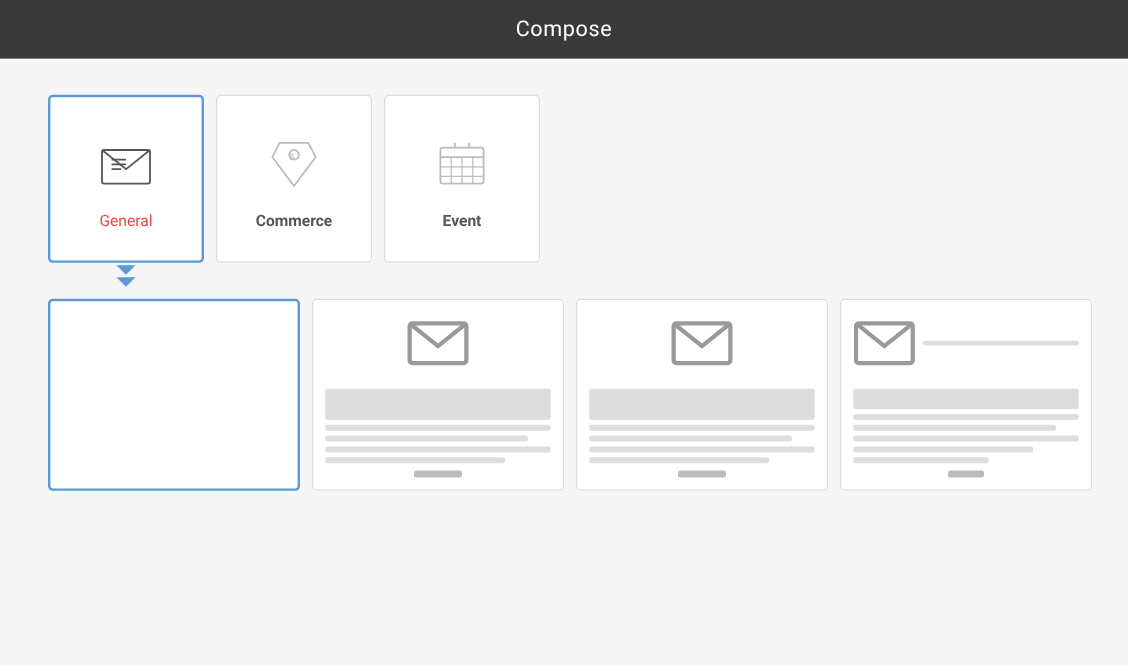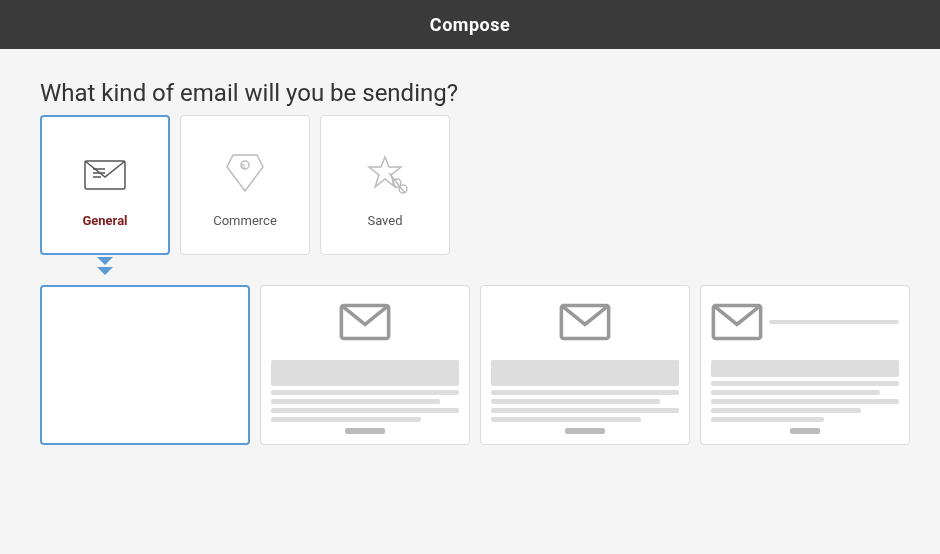--- a/index.html
+++ b/index.html
@@ -10,21 +10,21 @@
       height: 554px;
       overflow: hidden;
     }
 
     .title-bar {
       background: #3a3a3a;
       color: #fff;
       text-align: center;
       padding: 14px;
       font-size: 18px;
-      font-weight: 700;
+      font-weight: 400;
       letter-spacing: 0.5px;
     }
 
     .content {
       padding: 30px 40px 20px 40px;
       background: #f5f5f5;
     }
 
     .main-question {
       font-size: 24px;
@@ -69,26 +69,26 @@
       height: 60px;
       display: flex;
       align-items: center;
       justify-content: center;
       margin-bottom: 10px;
     }
 
     .type-card .card-label {
       font-size: 13px;
       color: #555;
+      font-weight: 700;
+    }
+
+    .type-card.selected .card-label {
       font-weight: 400;
-    }
-
-    .type-card.selected .card-label {
-      font-weight: 700;
-      color: #7f1d1d;
+      color: #ef4444;
     }
 
     
     .type-card.selected::after {
       content: '';
       position: absolute;
       bottom: -10px;
       left: 50%;
       transform: translateX(-50%);
       border-left: 8px solid transparent;
@@ -206,21 +206,20 @@
     }
   </style>
 </head>
 <body>
 
 <div class="title-bar">
   <span>Compose</span>
 </div>
 
 <div class="content">
-  <div class="main-question">What kind of email will you be sending?</div>
 
   <div class="email-types">
 
     <div class="type-card-wrapper">
       <div class="type-card selected">
         <div class="icon-area">
           <svg viewBox="0 0 52 52">
 
             <rect x="6" y="14" width="40" height="28" rx="2" class="envelope-mail"></rect>
 
@@ -244,37 +243,42 @@
             <path d="M14 8 L38 8 L44 20 L26 44 L8 20 Z" class="icon-light"></path>
             <circle cx="26" cy="18" r="4" class="icon-light"></circle>
             <text x="22" y="22" font-size="8" fill="#bbb" font-family="sans-serif">$</text>
           </svg>
         </div>
         <span class="card-label">Commerce</span>
       </div>
     </div>
 
 
-
-
     <div class="type-card-wrapper">
       <div class="type-card">
         <div class="icon-area">
           <svg viewBox="0 0 52 52">
 
-            <polygon points="26,10 30,20 42,20 32,28 36,40 26,32 16,40 20,28 10,20 22,20" class="icon-light"></polygon>
-
-            <circle cx="38" cy="36" r="4" class="icon-light"></circle>
-            <circle cx="44" cy="42" r="4" class="icon-light"></circle>
-            <line x1="30" y1="26" x2="46" y2="46" stroke="#bbb" stroke-width="1.5"></line>
+            <rect x="8" y="12" width="36" height="30" rx="2" class="icon-light"></rect>
+            <line x1="8" y1="20" x2="44" y2="20" stroke="#bbb" stroke-width="1.5"></line>
+            <line x1="20" y1="12" x2="20" y2="8" stroke="#bbb" stroke-width="1.5"></line>
+            <line x1="32" y1="12" x2="32" y2="8" stroke="#bbb" stroke-width="1.5"></line>
+
+            <line x1="8" y1="28" x2="44" y2="28" stroke="#bbb" stroke-width="1"></line>
+            <line x1="8" y1="36" x2="44" y2="36" stroke="#bbb" stroke-width="1"></line>
+            <line x1="17" y1="20" x2="17" y2="42" stroke="#bbb" stroke-width="1"></line>
+            <line x1="26" y1="20" x2="26" y2="42" stroke="#bbb" stroke-width="1"></line>
+            <line x1="35" y1="20" x2="35" y2="42" stroke="#bbb" stroke-width="1"></line>
           </svg>
         </div>
-        <span class="card-label">Saved</span>
-      </div>
-    </div>
+        <span class="card-label">Event</span>
+      </div>
+    </div>
+
+
 
   </div>
 
   <div class="templates-row">
 
     <div class="template-card plain">
       <div class="template-blank"></div>
     </div>
 
     <div class="template-card other">

